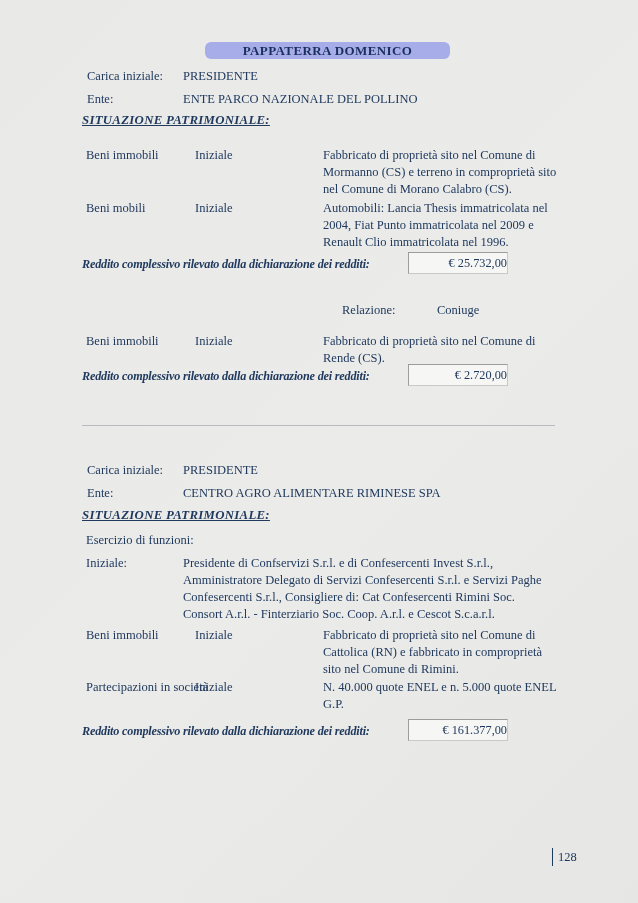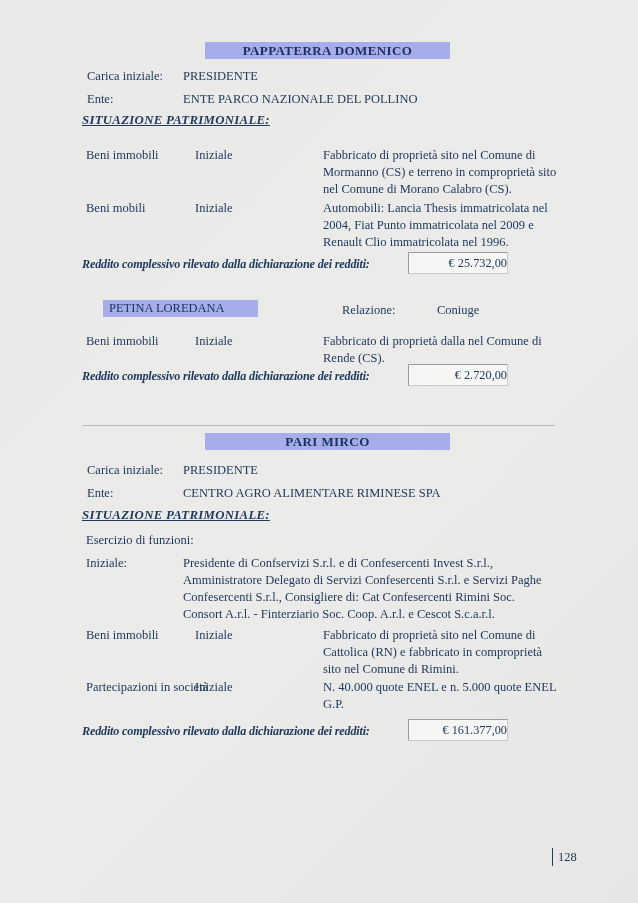--- a/index.html
+++ b/index.html
@@ -17,20 +17,21 @@
   .abs { position: absolute; }
   .nowrap { white-space: nowrap; text-align: center; }
   .band {
     position: absolute;
     background: #a7ade8;
     text-align: center;
     font-weight: bold;
     font-size: 13px;
     letter-spacing: 0.4px;
     color: #1b2f5e;
+    border-radius: 6px;
   }
   .band-main { left: 205px; width: 245px; height: 17px; line-height: 17px; }
   .kv-label { position: absolute; left: 87px; white-space: nowrap; }
   .kv-value { position: absolute; left: 183px; white-space: nowrap; }
   .sit-title {
     position: absolute;
     left: 82px;
     font-weight: bold;
     font-style: italic;
     text-decoration: underline;
@@ -140,44 +141,38 @@
     <span class="c2">Iniziale</span>
     <span class="c3">Automobili: Lancia Thesis immatricolata nel 2004, Fiat Punto immatricolata nel 2009 e Renault Clio immatricolata nel 1996.</span>
   </div>
 
   <div class="reddito-row" style="top:256px">
     <span class="reddito-label">Reddito complessivo rilevato dalla dichiarazione dei redditi:</span>
     <span class="euro-box">€ 25.732,00</span>
   </div>
 
 
-  <div class="spouse-band" style="top:300px">
-    <span>PETINA LOREDANA</span>
-  </div>
   <div class="abs" style="top:302px;left:0;right:0">
     <span class="rel-label">Relazione:</span>
     <span class="rel-value">Coniuge</span>
   </div>
 
   <div class="asset-row" style="top:333px">
     <span class="c1">Beni immobili</span>
     <span class="c2">Iniziale</span>
-    <span class="c3">Fabbricato di proprietà dalla nel Comune di Rende (CS).</span>
+    <span class="c3">Fabbricato di proprietà sito nel Comune di Rende (CS).</span>
   </div>
 
   <div class="reddito-row" style="top:368px">
     <span class="reddito-label">Reddito complessivo rilevato dalla dichiarazione dei redditi:</span>
     <span class="euro-box">€ 2.720,00</span>
   </div>
 
   <div class="divider" style="top:425px"></div>
 
-  <div class="band band-main" style="top:433px">
-    <span>PARI MIRCO</span>
-  </div>
 
   <div class="abs" style="top:462px;left:0;right:0">
     <span class="kv-label">Carica iniziale:</span>
     <span class="kv-value">PRESIDENTE</span>
   </div>
 
   <div class="abs" style="top:485px;left:0;right:0">
     <span class="kv-label">Ente:</span>
     <span class="kv-value">CENTRO AGRO ALIMENTARE RIMINESE SPA</span>
   </div>

